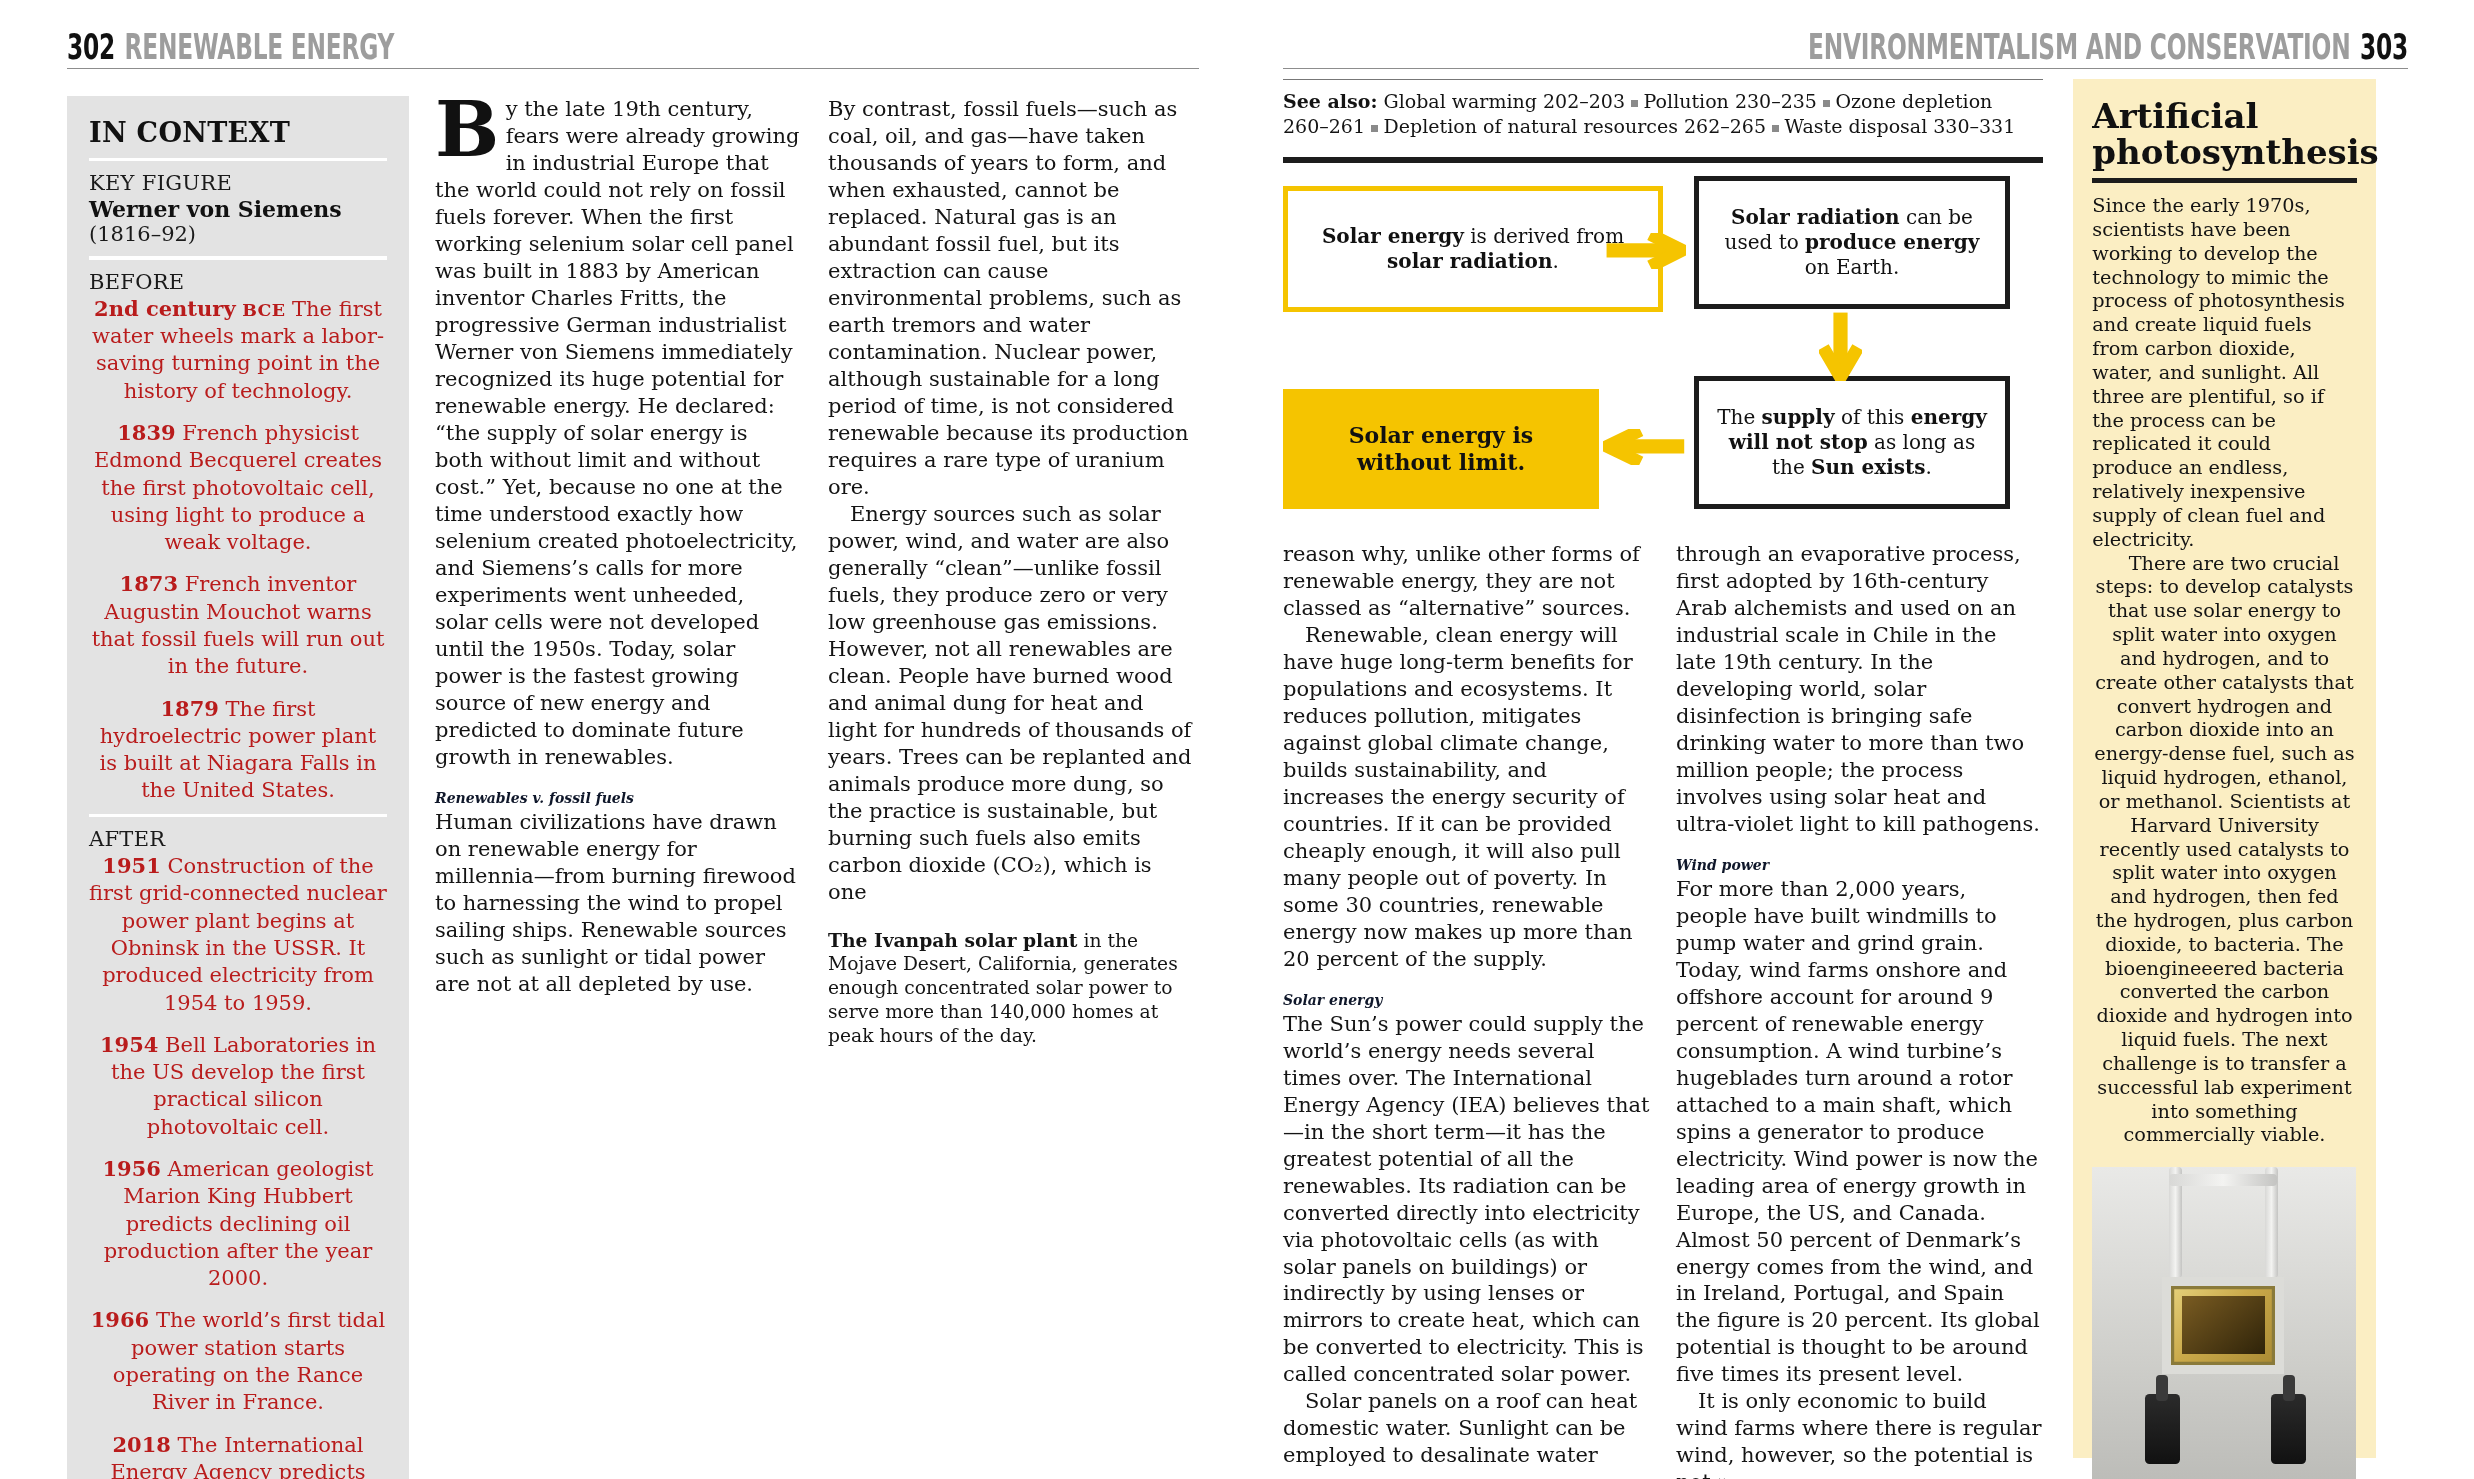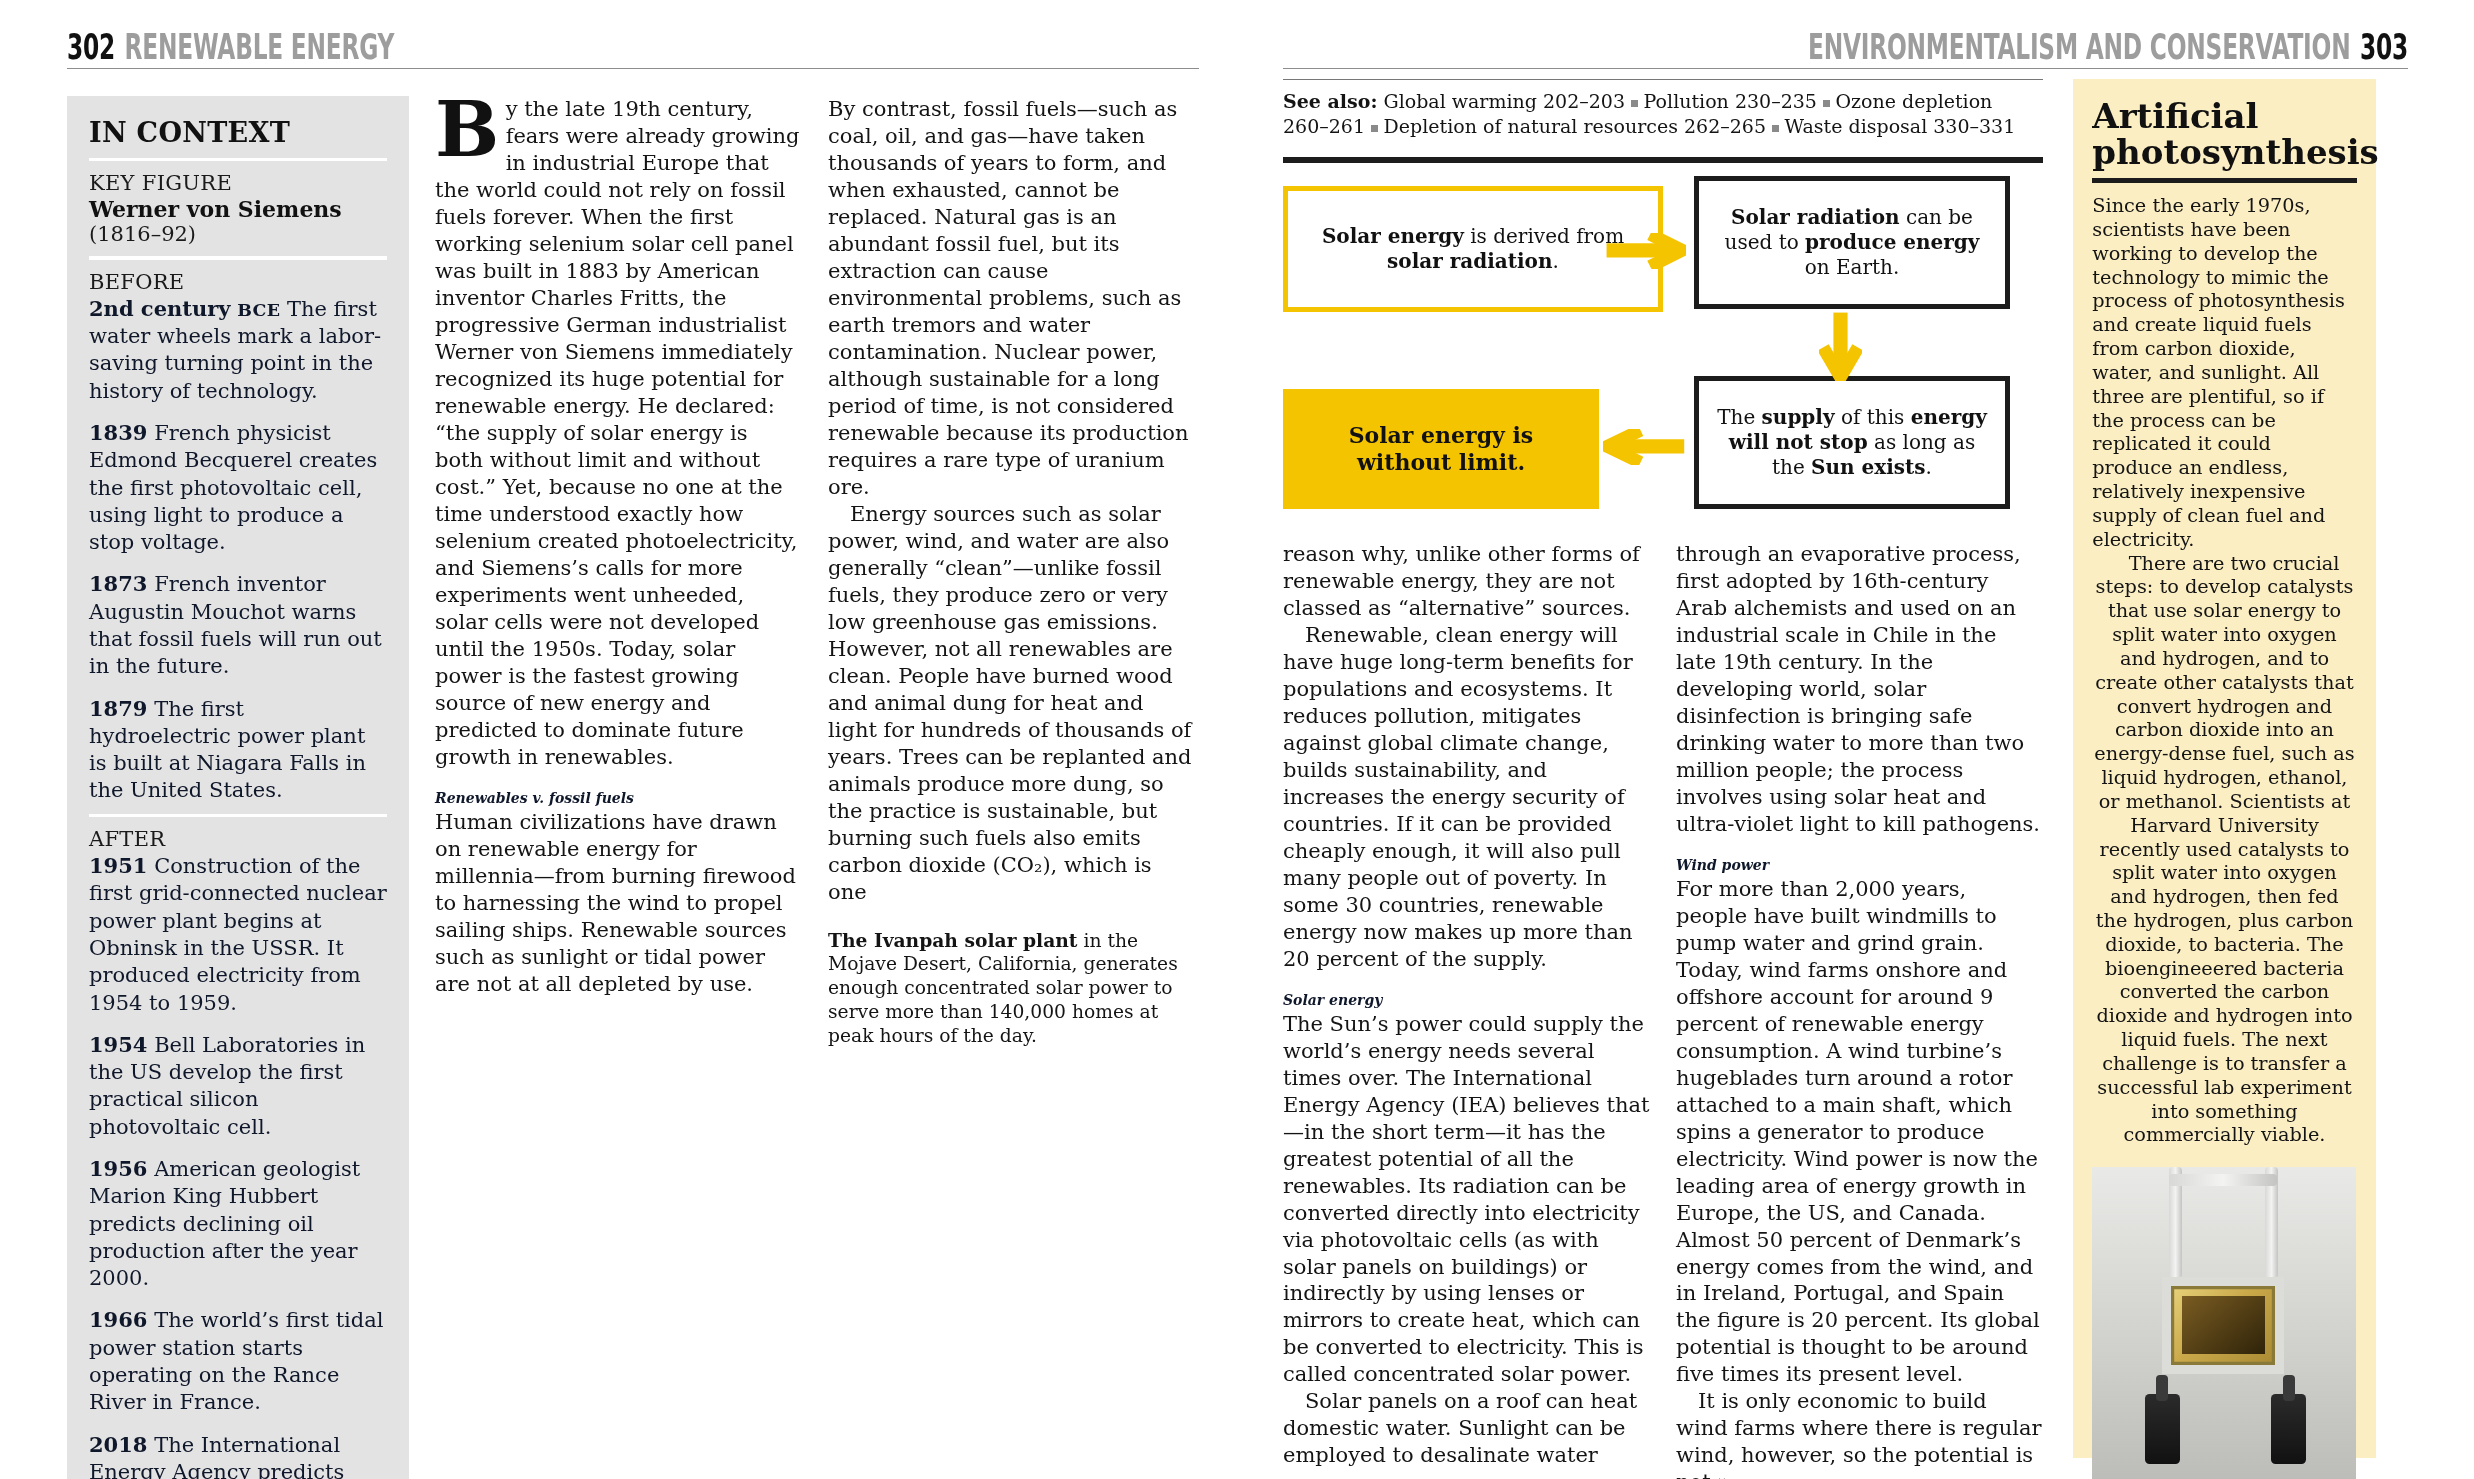--- a/index.html
+++ b/index.html
@@ -60,23 +60,23 @@
     margin: 0 0 10.3px 0;
   }
   .ctx-rule { height: 3.2px; background: #ffffff; margin: 9px 0 10.3px 0; }
   .ctx-kicker {
     font-size: 21px; line-height: 1.18; color: #1a1a1a;
     letter-spacing: 0.3px;
   }
   .ctx-name { font-weight: 700; font-size: 22px; line-height: 1.2; color:#111; }
   .ctx-dates { font-size: 21px; line-height: 1.2; color:#1a1a1a; }
   .ctx-entry {
-    font-size: 21px; line-height: 1.30; color: #0f172a;
+    font-size: 21px; line-height: 1.30; color: #b91c1c;
     margin: 0 0 14px 0;
-    text-align: left;
+    text-align: center;
   }
   .ctx-entry:last-child { margin-bottom: 0; }
   .ctx-entry b { font-weight: 700; }
   .ctx-entry .sc { font-size: 17.4px; font-variant: small-caps; letter-spacing:0.3px; font-weight:700;}
 
   
   .col { }
   .body-p {
     font-size: 21px;
     line-height: 1.285;
@@ -213,21 +213,21 @@
       <aside class="context-box">
         <div class="context-title">IN CONTEXT</div>
         <div class="ctx-rule"></div>
         <div class="ctx-kicker">KEY FIGURE</div>
         <div class="ctx-name">Werner von Siemens</div>
         <div class="ctx-dates">(1816–92)</div>
         <div class="ctx-rule"></div>
         <div class="ctx-kicker">BEFORE</div>
         <div id="before-list">
             <p class="ctx-entry"><b>2nd century</b> <span class="sc">BCE</span><span> The first water wheels mark a labor-saving turning point in the history of technology.</span></p>
-            <p class="ctx-entry"><b>1839</b><span> French physicist Edmond Becquerel creates the first photovoltaic cell, using light to produce a stop voltage.</span></p>
+            <p class="ctx-entry"><b>1839</b><span> French physicist Edmond Becquerel creates the first photovoltaic cell, using light to produce a weak voltage.</span></p>
             <p class="ctx-entry"><b>1873</b><span> French inventor Augustin Mouchot warns that fossil fuels will run out in the future.</span></p>
             <p class="ctx-entry"><b>1879</b><span> The first hydroelectric power plant is built at Niagara Falls in the United States.</span></p>
           </div>
         <div class="ctx-rule"></div>
         <div class="ctx-kicker">AFTER</div>
         <div id="after-list">
             <p class="ctx-entry"><b>1951</b><span> Construction of the first grid-connected nuclear power plant begins at Obninsk in the USSR. It produced electricity from 1954 to 1959.</span></p>
             <p class="ctx-entry"><b>1954</b><span> Bell Laboratories in the US develop the first practical silicon photovoltaic cell.</span></p>
             <p class="ctx-entry"><b>1956</b><span> American geologist Marion King Hubbert predicts declining oil production after the year 2000.</span></p>
             <p class="ctx-entry"><b>1966</b><span> The world’s first tidal power station starts operating on the Rance River in France.</span></p>

